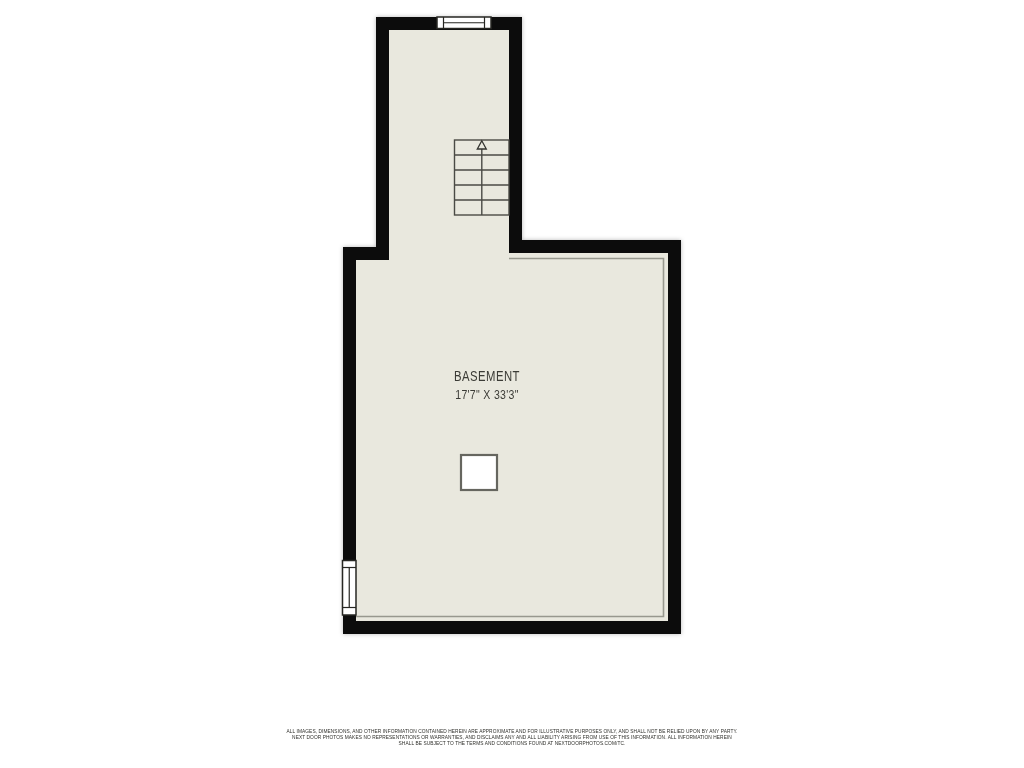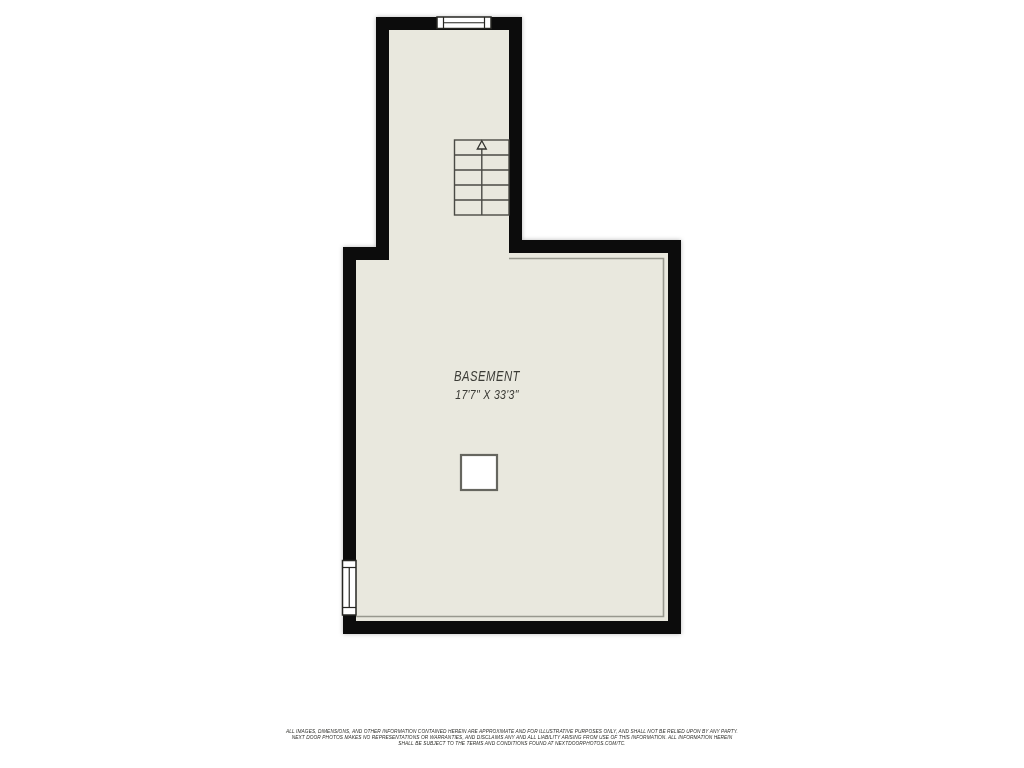--- a/index.html
+++ b/index.html
@@ -8,21 +8,21 @@
     --wall:#0c0c0c;
     --inner-line:#98988e;
     --symbol-stroke:#4a4a45;
     --window-stroke:#272723;
     --text:#3b3b36;
   }
   *{margin:0;padding:0;box-sizing:border-box;}
   html,body{width:1024px;height:768px;background:var(--background);overflow:hidden;}
   body{font-family:"Liberation Sans", sans-serif;position:relative;}
 
-  .canvas{position:absolute;left:0;top:0;width:1024px;height:768px;font-style:italic;}
+  .canvas{position:absolute;left:0;top:0;width:1024px;height:768px;}
 
   svg.plan{position:absolute;left:0;top:0;}
   .wall{fill:var(--wall);filter:drop-shadow(0 0 2px rgba(0,0,0,0.28));}
   .floor{fill:var(--floor);}
   .trim{fill:none;stroke:var(--inner-line);stroke-width:1.6;}
   .sym{fill:none;stroke:var(--symbol-stroke);stroke-width:1.4;}
   .win{fill:#ffffff;stroke:var(--window-stroke);stroke-width:1.5;}
   .winline{fill:none;stroke:var(--window-stroke);stroke-width:1.2;}
   .post{fill:#ffffff;stroke:#66665f;stroke-width:2.2;}
   .arrow{fill:var(--floor);stroke:#33332f;stroke-width:1.3;}

